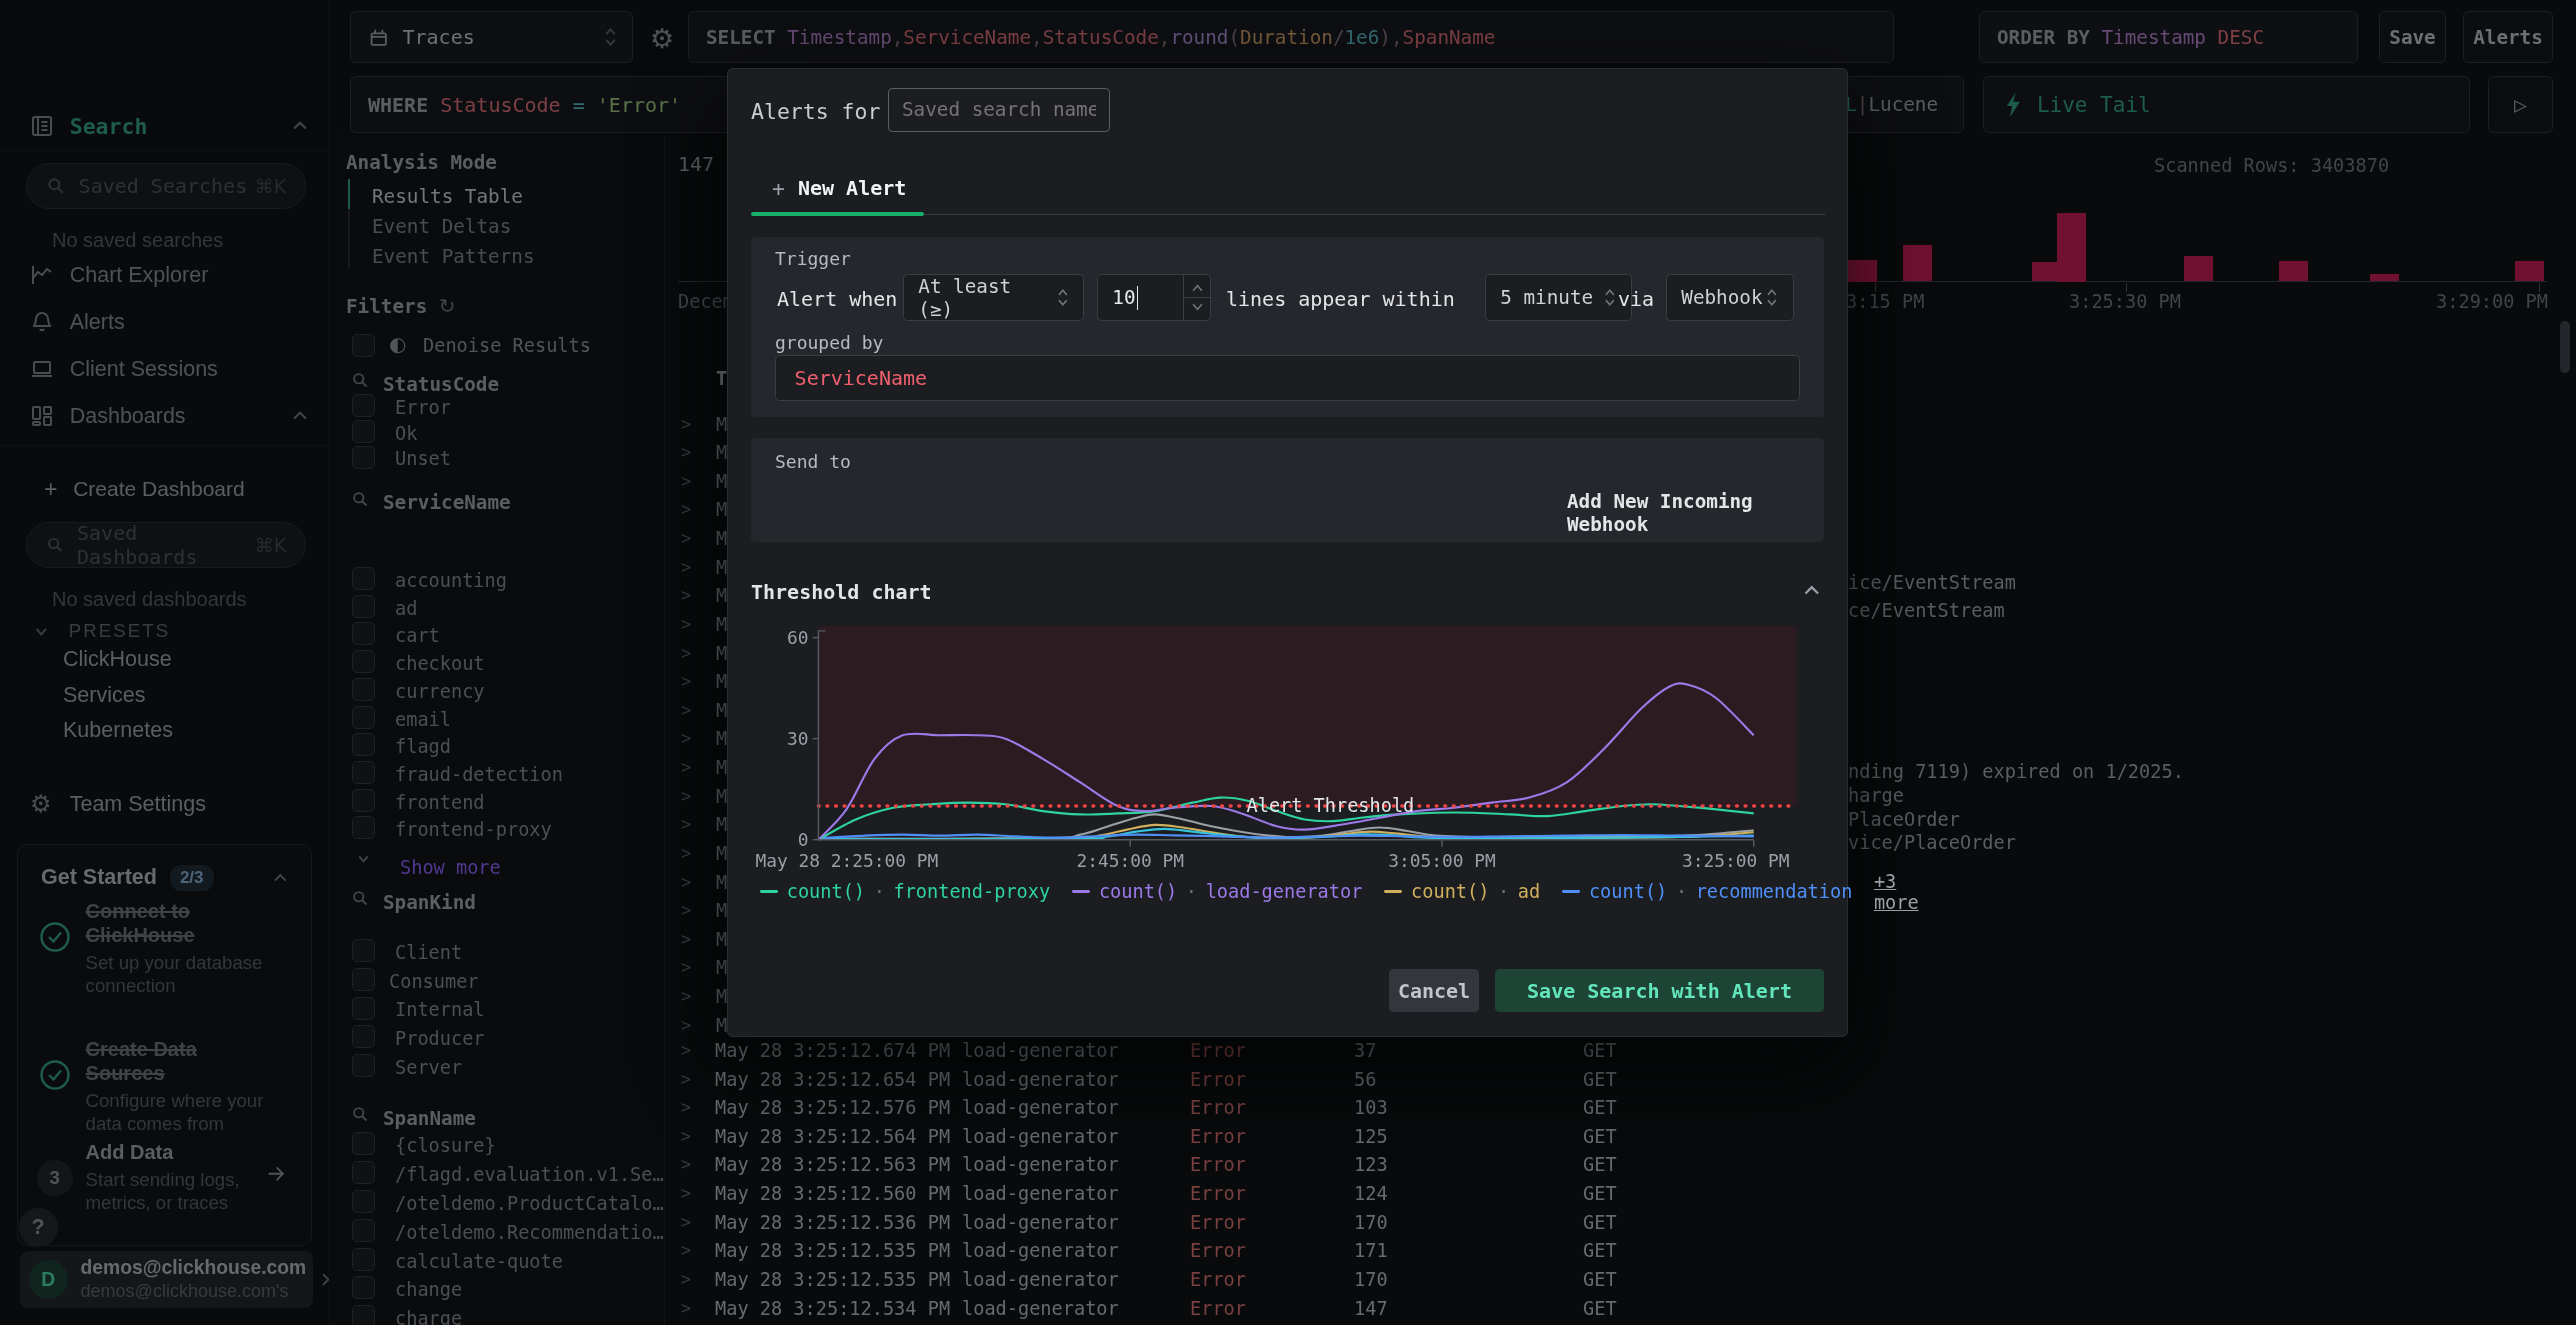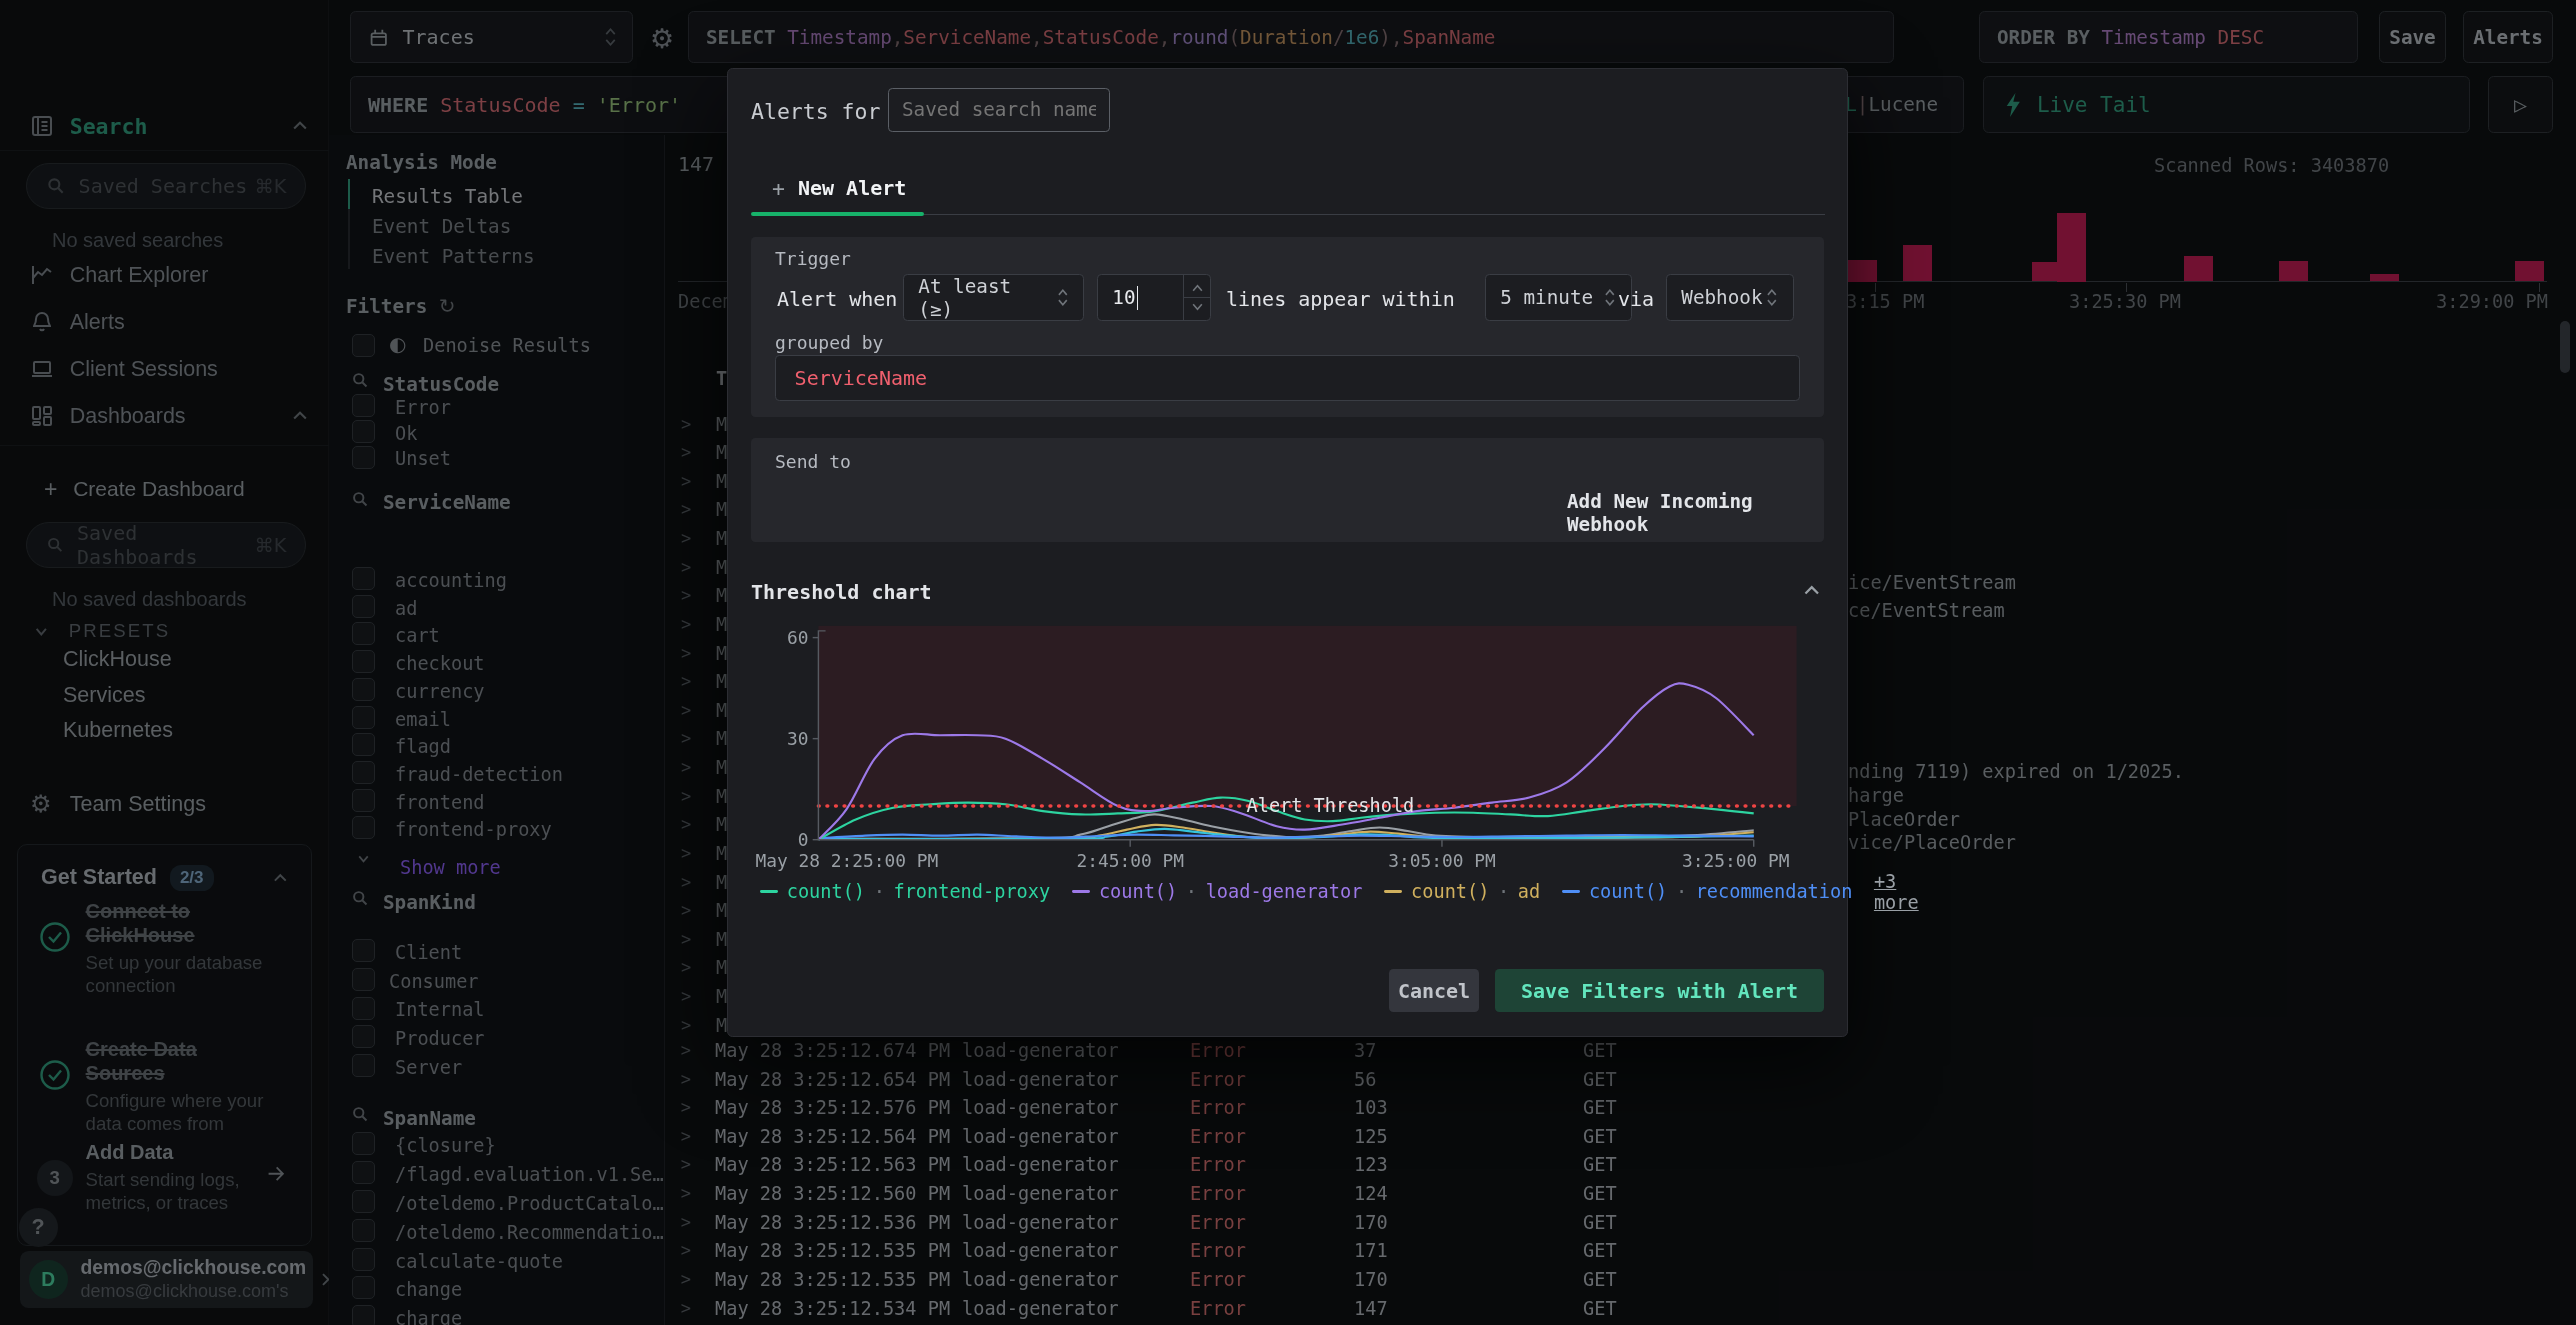--- a/index.html
+++ b/index.html
@@ -686,16 +686,16 @@
         <span class="leg">
           <span class="dash" style="background:#4f8ff7"></span>
           <span style="color:#4f8ff7">count()</span>
           <span class="sep">·</span>
           <span style="color:#4f8ff7">recommendation</span>
         </span>
         <span style="color: rgb(154, 160, 166); font-size: 18.6px; text-decoration: underline; cursor: pointer;">+3 more</span>
       </div>
 
     <div style="position:absolute;left:661px;top:900px;width:90px;height:43px;background:#34363d;border-radius:4.3px;display:flex;align-items:center;justify-content:center;color:#c1c4ca;font-weight:bold;font-size:20px;cursor:pointer;">Cancel</div>
-    <div style="position:absolute;left:767px;top:900px;width:329px;height:43px;background:#1e4436;border-radius:4.3px;display:flex;align-items:center;justify-content:center;color:#63e6be;font-weight:bold;font-size:20px;cursor:pointer;">Save Filters with Alert</div>
+    <div style="position:absolute;left:767px;top:900px;width:329px;height:43px;background:#1e4436;border-radius:4.3px;display:flex;align-items:center;justify-content:center;color:#63e6be;font-weight:bold;font-size:20px;cursor:pointer;">Save Search with Alert</div>
   </div>
 </div>
 
 
 </body></html>

